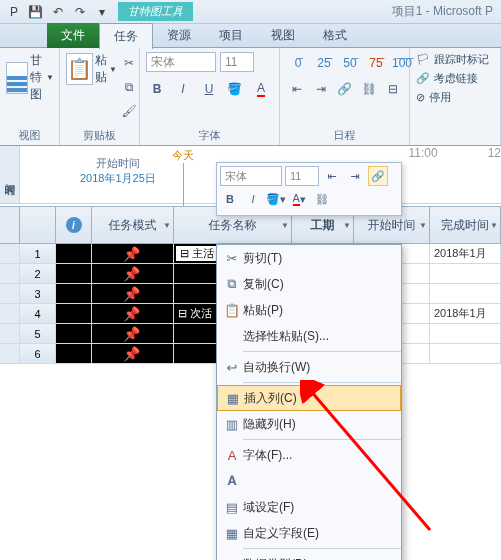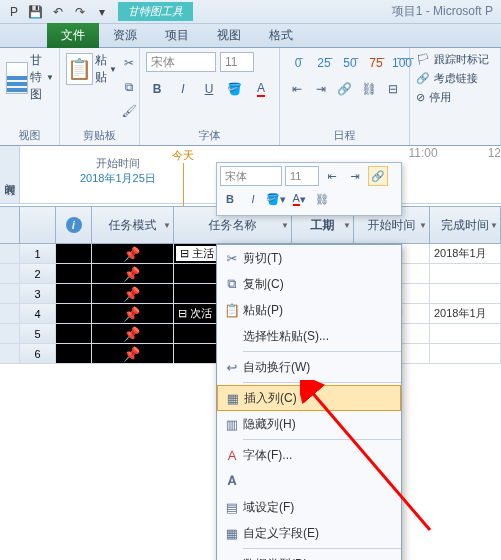--- a/index.html
+++ b/index.html
@@ -110,20 +110,21 @@
     <div class="qat-btn">▾</div>
   </div>
   <div class="title-center">
     <span class="contextual-tab">甘特图工具</span>
   </div>
   <span class="title-text">项目1 - Microsoft P</span>
 </div>
 
 <div class="tabs">
   <div class="tab file">文件</div>
+  <div class="tab active">任务</div>
   <div class="tab">资源</div>
   <div class="tab">项目</div>
   <div class="tab">视图</div>
   <div class="tab">格式</div>
 </div>
 
 <div class="ribbon">
   <div class="group" style="width:60px">
     <div class="group-body">
       <div class="big-btn">

